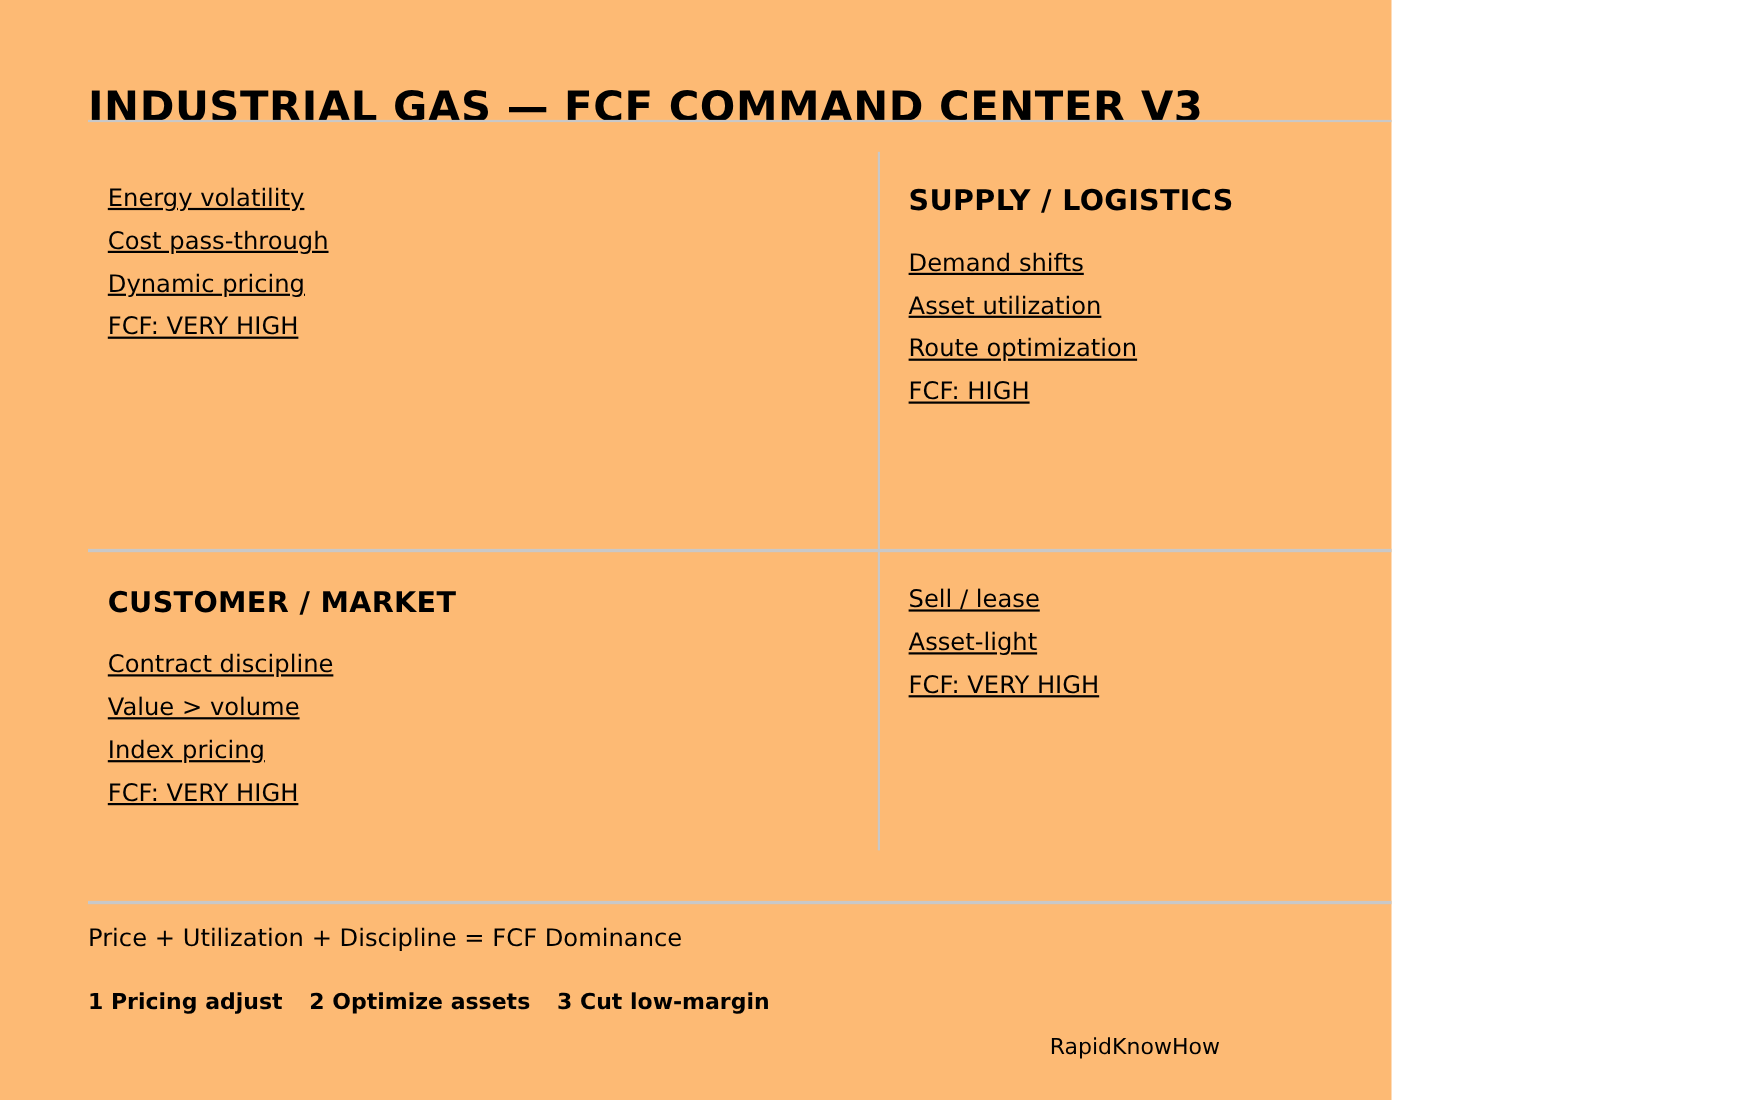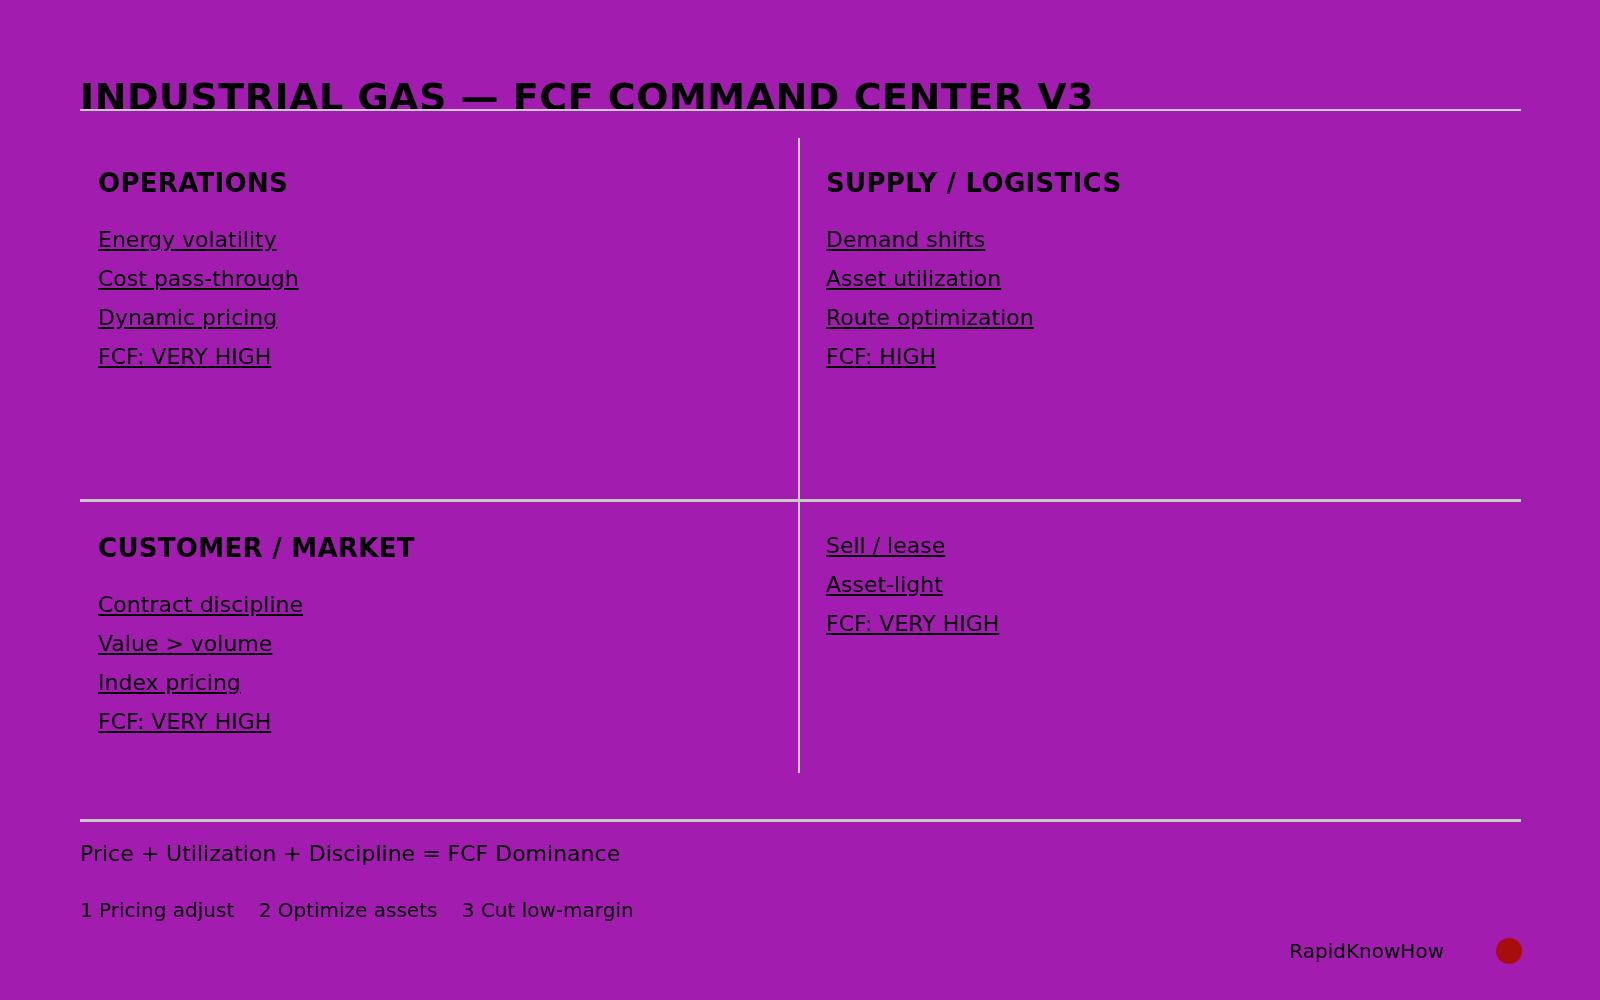--- a/index.html
+++ b/index.html
@@ -3,23 +3,23 @@
 <meta charset="utf-8">
 <style>
   html, body {
     margin: 0;
     padding: 0;
     background: #ffffff;
     font-family: "DejaVu Sans", "Liberation Sans", sans-serif;
   }
   #canvas {
     position: relative;
-    width: 1600px;
+    width: 1265px;
     height: 1000px;
-    background: #a21caf;
+    background: #fdba74;
     overflow: hidden;
     color: #000000;
   }
   .abs { position: absolute; }
 
   .page-title {
     left: 80px;
     top: 50px;
     font-size: 38px;
     font-weight: bold;
@@ -76,21 +76,21 @@
     line-height: 28px;
     white-space: nowrap;
   }
   .actions-line {
     left: 80px;
     top: 897px;
     font-size: 20px;
     line-height: 26px;
     white-space: nowrap;
   }
-  .actions-line .action-item { margin-right: 18px; }
+  .actions-line .action-item { margin-right: 18px; font-weight: bold; }
   .actions-line .action-item:last-child { margin-right: 0; }
 
   .brand-name {
     right: 156px;
     top: 938px;
     font-size: 20px;
     line-height: 26px;
     white-space: nowrap;
   }
   .brand-dot {
@@ -107,21 +107,20 @@
 
 <div id="canvas">
 
   <h1 class="abs page-title">INDUSTRIAL GAS — FCF COMMAND CENTER V3</h1>
 
   <div class="abs rule-h" id="title-rule"></div>
   <div class="abs rule-v"></div>
   <div class="abs rule-h" id="mid-rule"></div>
 
   <section class="quadrant q-tl">
-    <h2 class="quad-title">OPERATIONS</h2>
     <ul class="quad-items">
       <li>Energy volatility</li>
       <li>Cost pass-through</li>
       <li>Dynamic pricing</li>
       <li>FCF: VERY HIGH</li>
     </ul>
   </section>
 
   <section class="quadrant q-tr">
     <h2 class="quad-title">SUPPLY / LOGISTICS</h2>

